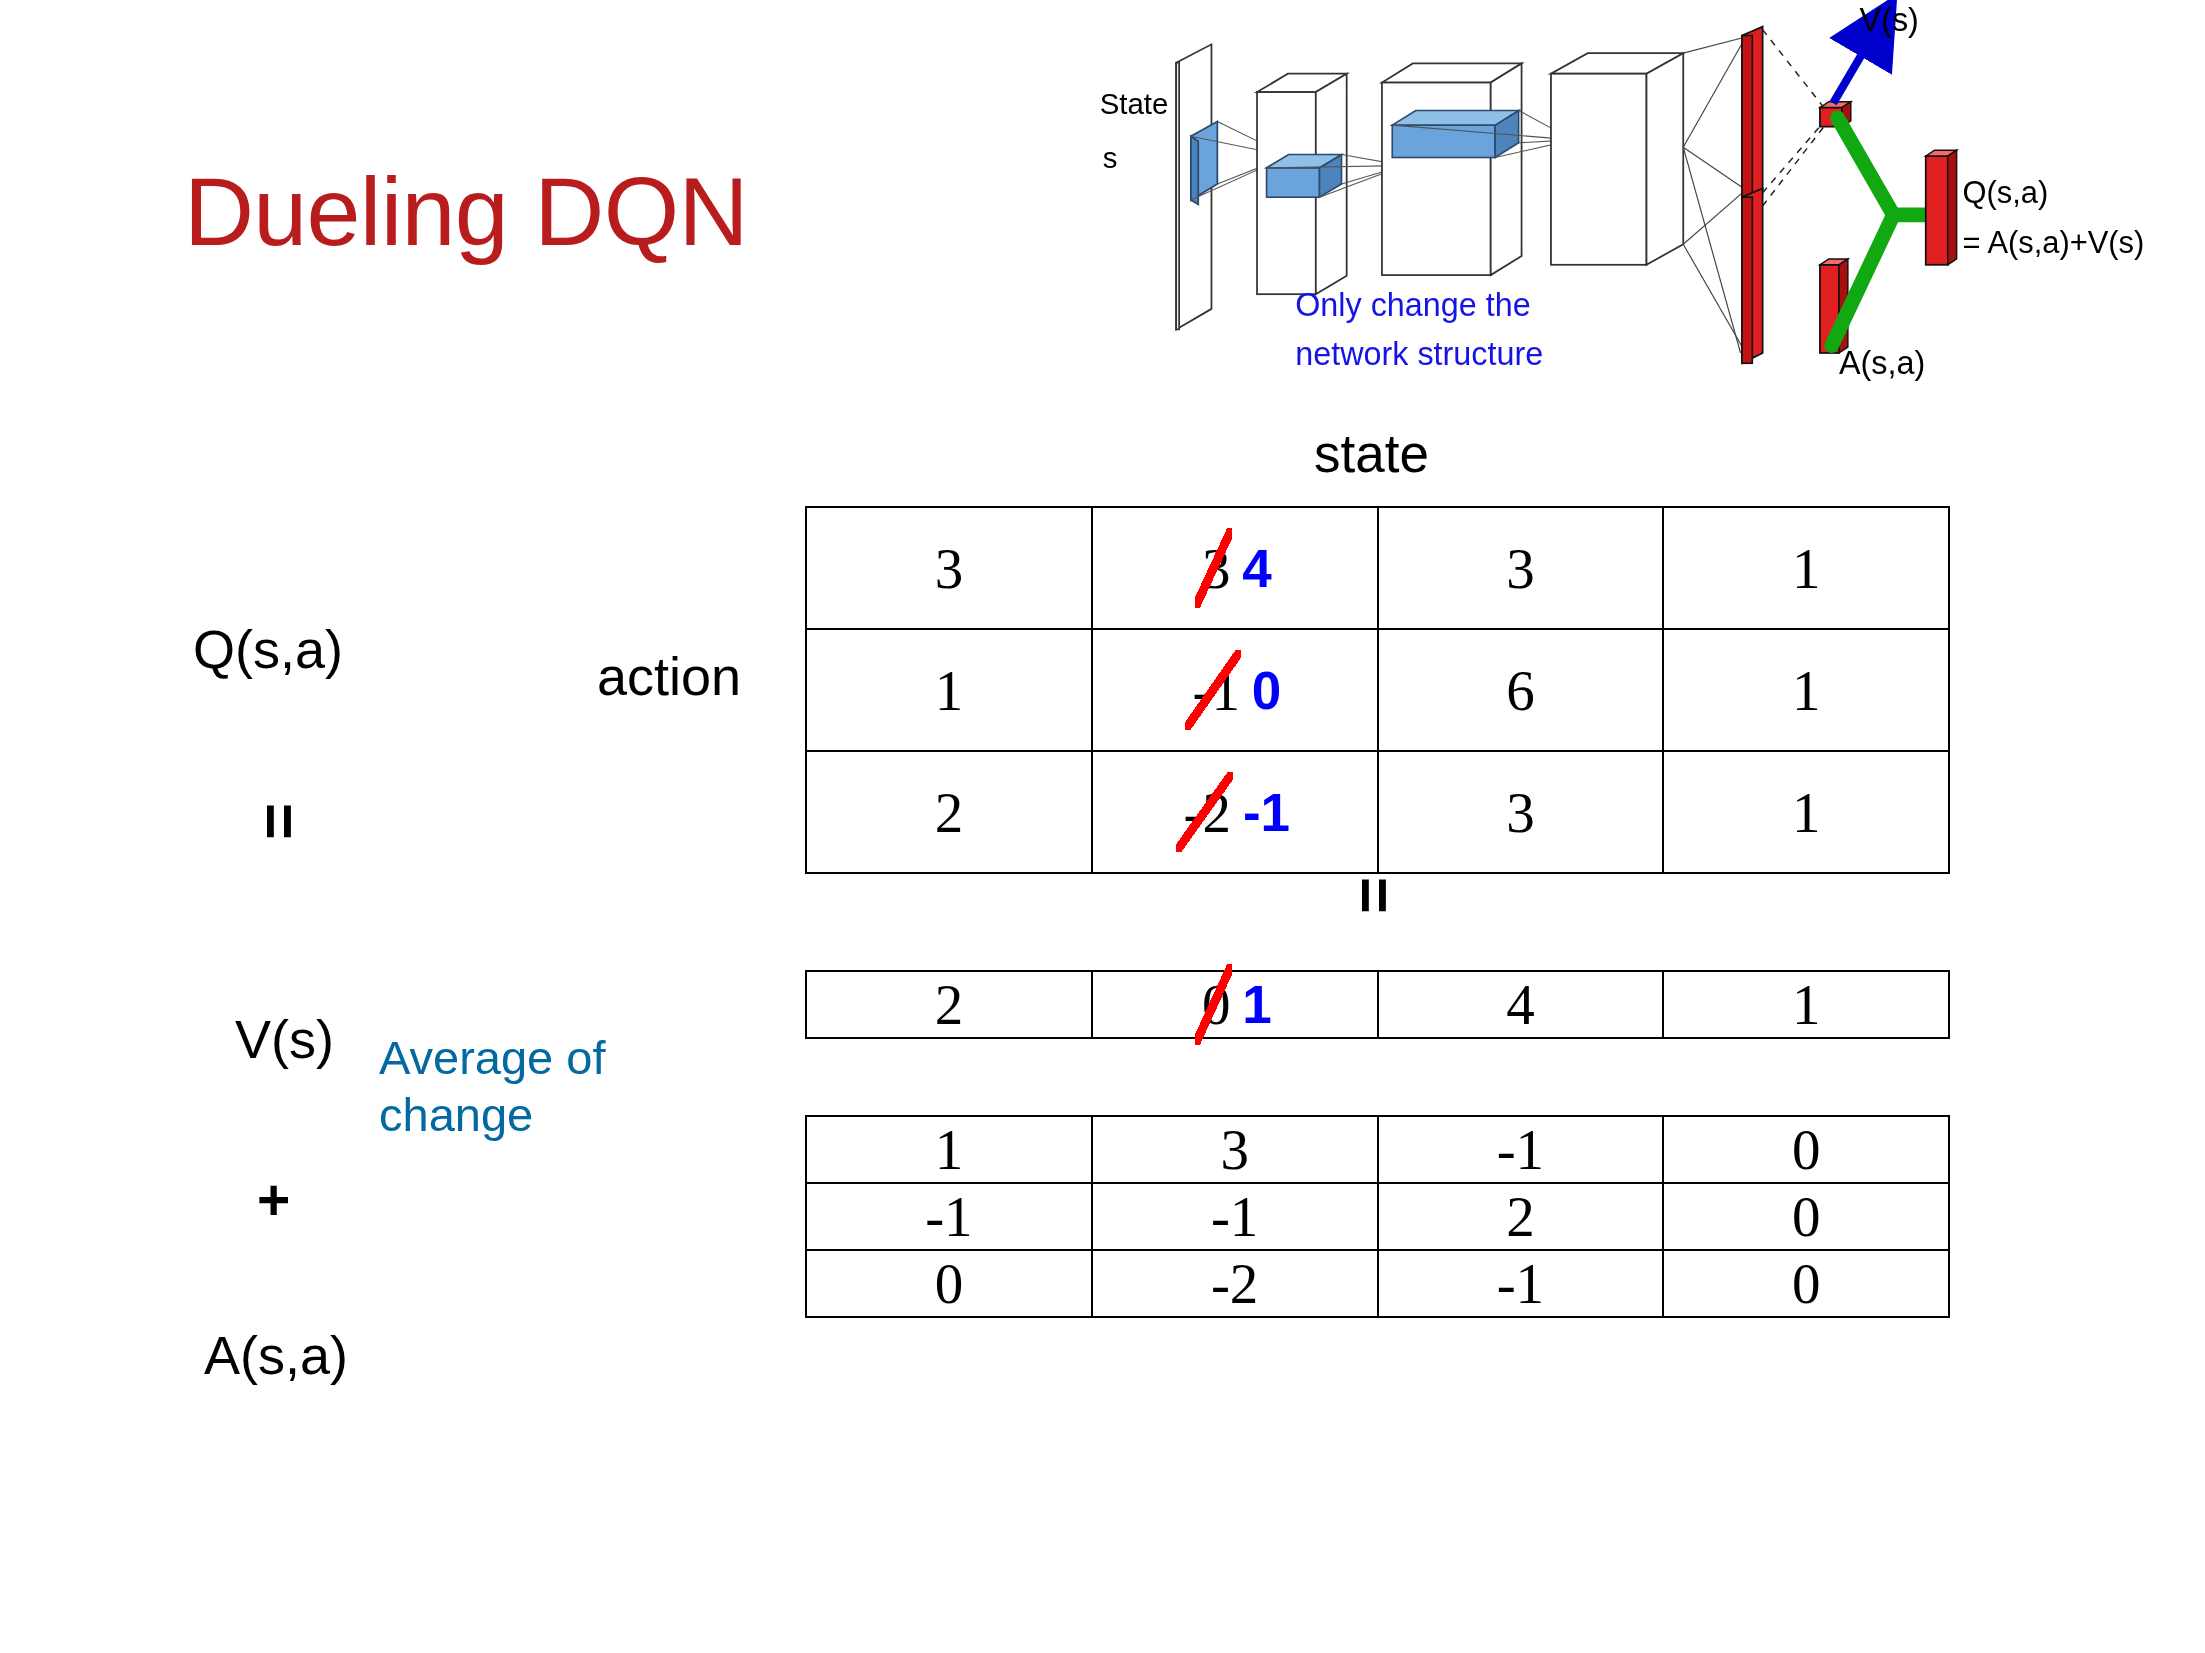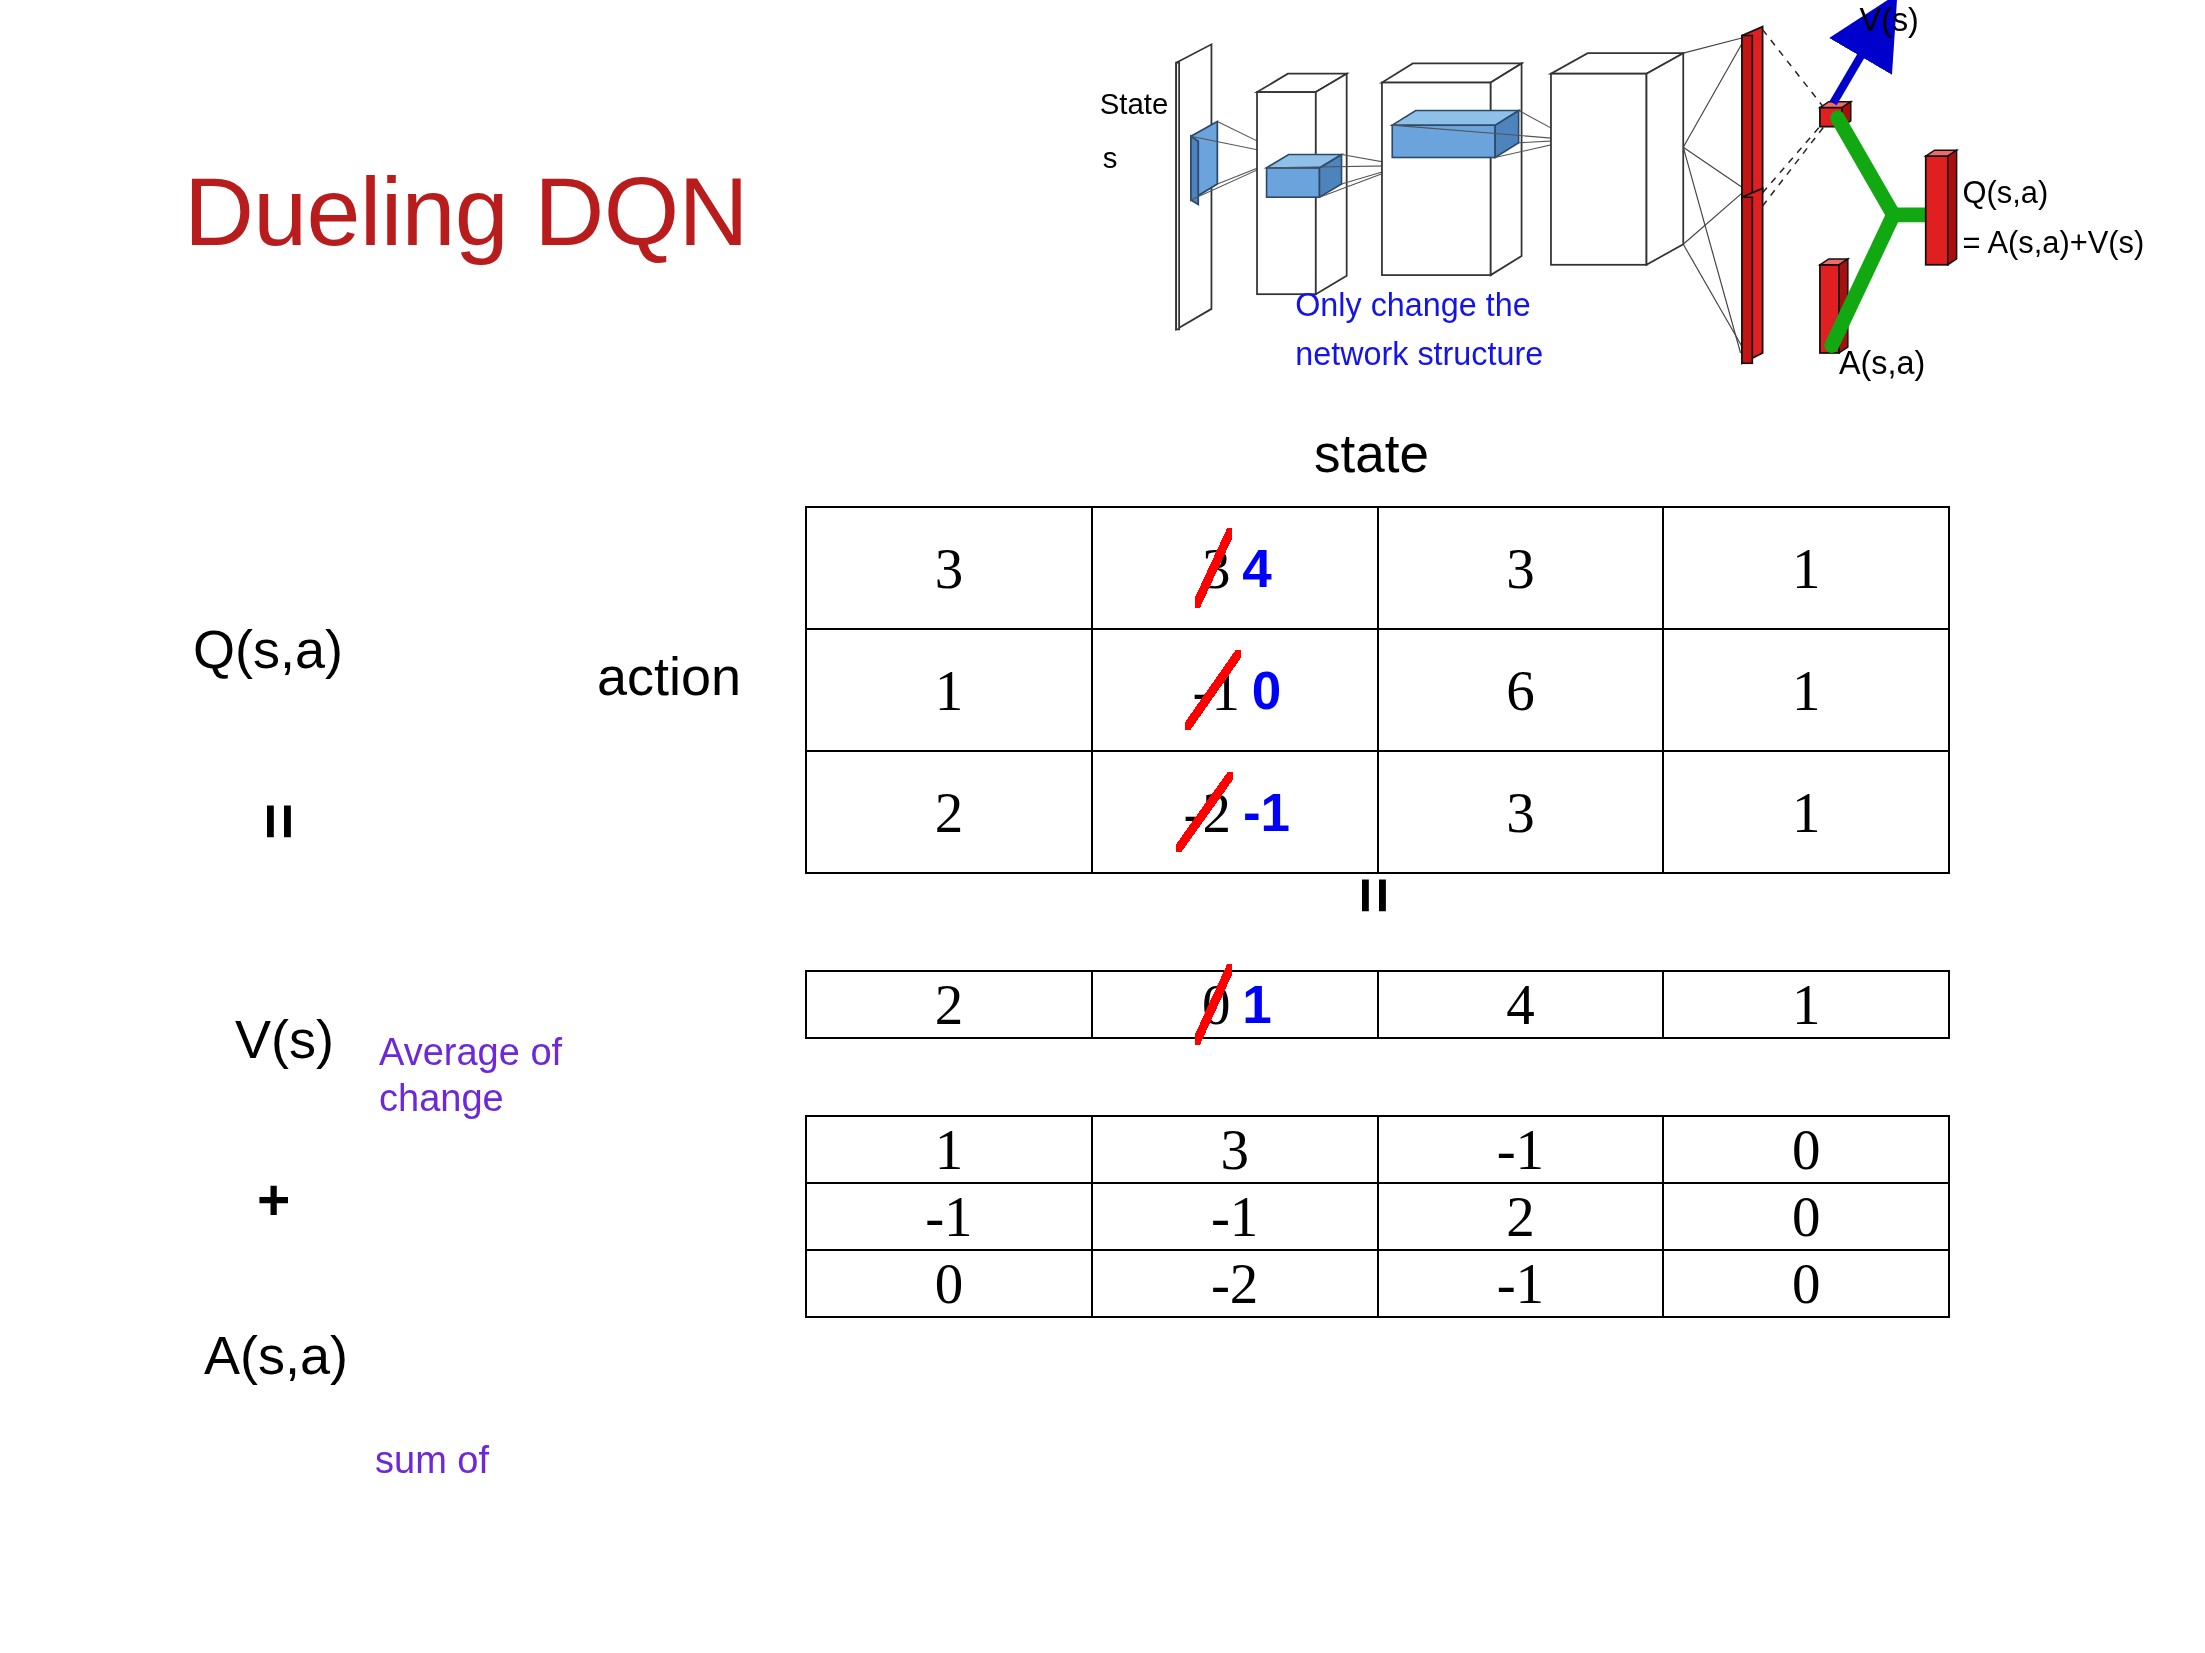--- a/index.html
+++ b/index.html
@@ -11,21 +11,21 @@
   
   #slide-title{left:184px;top:163px;font-size:97px;line-height:1;
                font-family:"Liberation Sans",sans-serif;color:#b91c1c;letter-spacing:-0.7px;}
 
   
   #network-figure{left:1088px;top:0px;width:1117px;height:412px;}
   #network-figure svg{display:block;}
 
   
   .lbl{font-size:54px;line-height:1.05;color:#000;white-space:nowrap;}
-  .lbl-blue{font-size:38px;line-height:1.22;color:#6d28d9;white-space:nowrap;}
+  .lbl-blue{font-size:47px;line-height:1.22;color:#0369a1;white-space:nowrap;}
   .op{font-size:57px;font-weight:600;line-height:1;color:#000;}
   .eqrot{display:inline-block;transform:rotate(90deg);transform-origin:50% 50%;
          font-size:63px;font-weight:700;line-height:1;}
 
   #label-state{left:1314px;top:426px;font-size:53px;}
   #label-qsa{left:193px;top:621px;}
   #label-action{left:597px;top:648px;}
   #eq-left-1{left:261px;top:790px;}
   #eq-mid-1{left:1356px;top:864px;}
   #label-vs{left:235px;top:1011px;}
@@ -212,21 +212,20 @@
   <div>Average of</div>
   <div>change</div>
 </div>
 
 <div class="abs op" id="plus-left">+</div>
 <div class="abs op" id="plus-mid">+</div>
 
 <div class="abs lbl" id="label-asa">A(s,a)</div>
 
 <div class="abs lbl-blue" id="note-sum">
-  <div>sum of</div>
 </div>
 
 <table class="grid" id="table-q">
     <tbody>
   <tr>
     <td>3</td>
     <td><span class="cellpair">
         <span class="struck">3</span>
         <span class="revised">4</span>
       </span></td>

